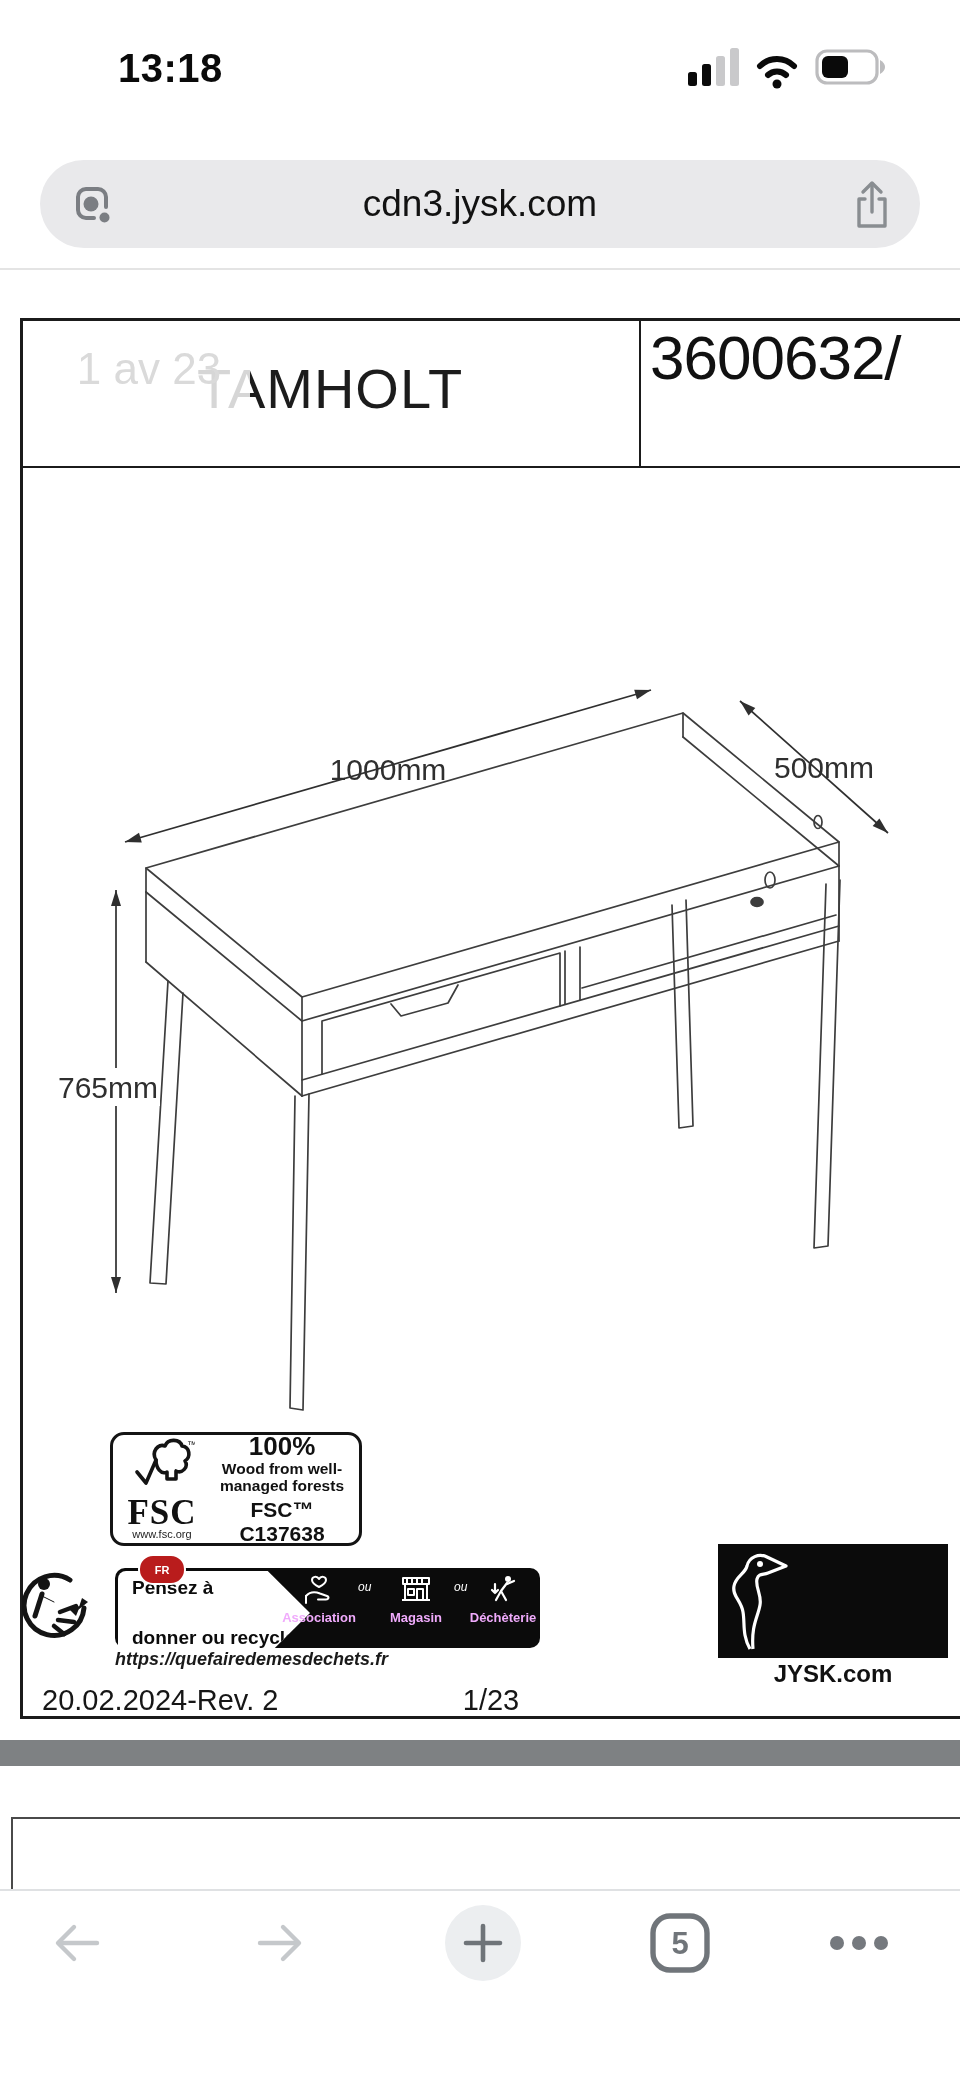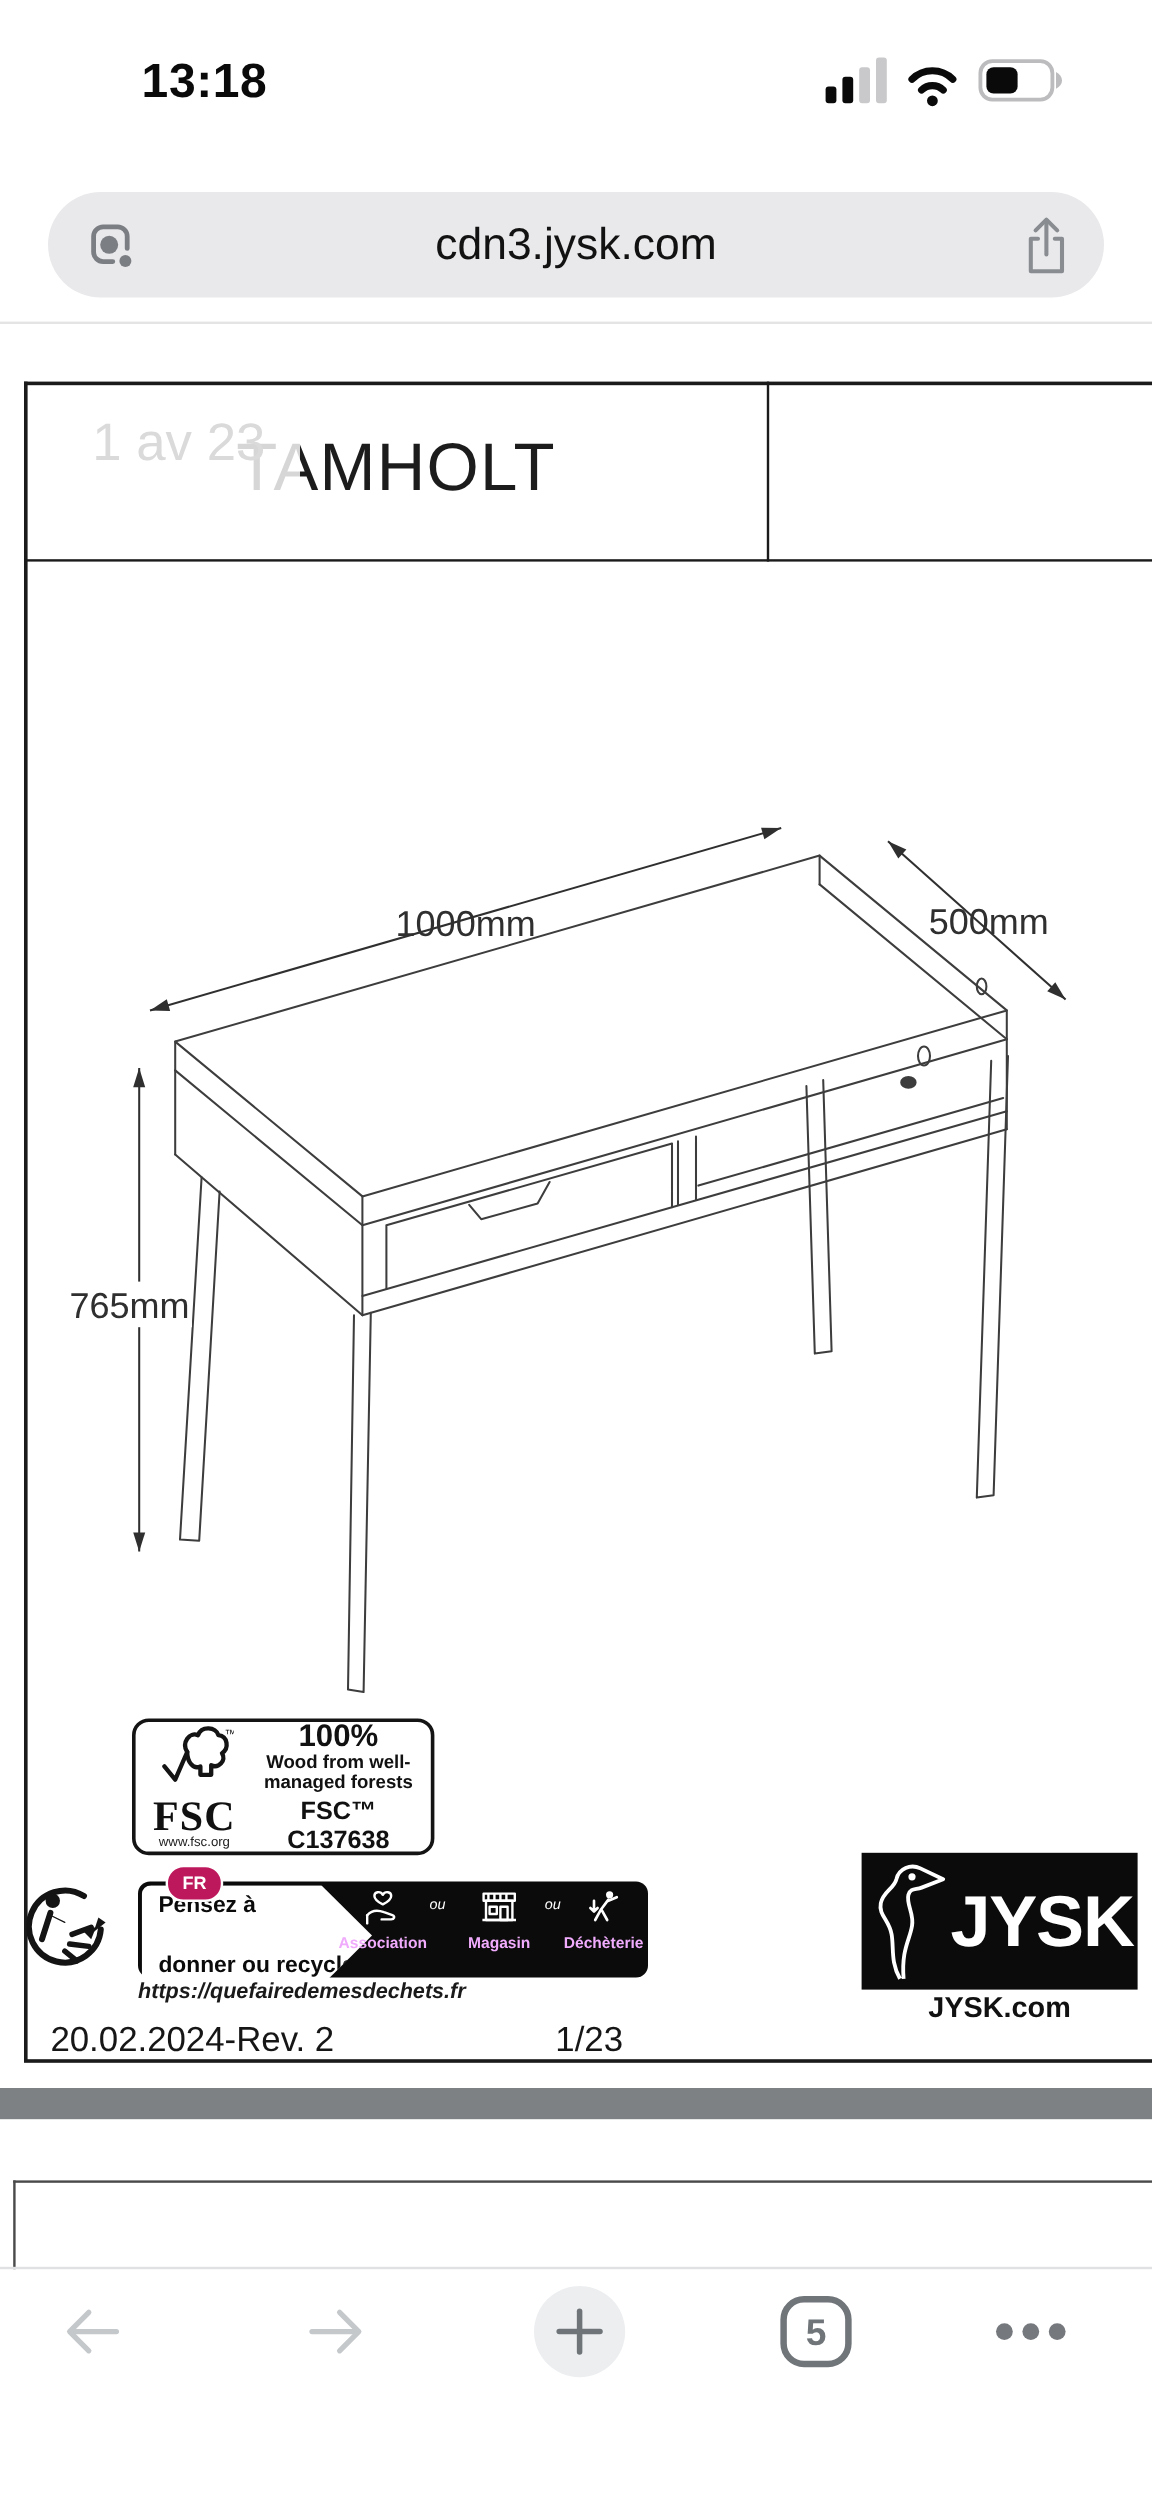--- a/index.html
+++ b/index.html
@@ -26,22 +26,22 @@
   .fsc-url{font-size:11px;color:#222;}
   .fsc-right{width:142px;text-align:center;color:#111;}
   .fsc-percent{font-size:26px;font-weight:700;line-height:28px;}
   .fsc-claim{font-size:15.5px;font-weight:700;line-height:17px;}
   .fsc-license{font-size:21px;font-weight:700;margin-top:4px;}
   .banner{left:115px;top:1568px;width:425px;height:80px;background:#0B0B0B;border-radius:10px;}
   .banner-white{position:absolute;left:3px;top:3px;width:192px;height:84px;background:#fff;
       clip-path:polygon(0 0,78% 0,100% 50%,78% 100%,0 100%);border-radius:8px 0 0 8px;
       display:flex;flex-direction:column;justify-content:center;padding-left:14px;box-sizing:border-box;gap:28px;}
   .banner-msg{font-size:19px;font-weight:700;color:#0B0B0B;line-height:22px;}
-  .fr-badge{left:138px;top:1554px;width:44px;height:27px;background:#be185d;border:2.5px solid #fff;
-      border-radius:15px;color:#fff;font-size:15px;font-weight:700;display:flex;align-items:center;justify-content:center;}
+  .fr-badge{left:138px;top:1554px;width:44px;height:27px;background:#b91c1c;border:2.5px solid #fff;
+      border-radius:15px;color:#fff;font-size:11px;font-weight:700;display:flex;align-items:center;justify-content:center;}
   .rec-item{position:absolute;top:6px;width:84px;text-align:center;color:#f0abfc;}
   .rec-label{font-size:13px;font-weight:700;margin-top:2px;}
   .rec-ou{position:absolute;top:12px;color:#fff;font-size:12px;font-style:italic;}
   .rec-url{left:115px;top:1649px;width:425px;font-size:18px;font-weight:700;font-style:italic;color:#1a1a1a;}
   .jysk-box{left:718px;top:1544px;width:230px;height:114px;background:#0B0B0B;display:flex;align-items:center;}
   .jysk-word{color:#fff;font-size:60px;font-weight:700;letter-spacing:-1px;}
   .jysk-site{left:718px;top:1660px;width:230px;text-align:center;font-size:24px;font-weight:700;color:#111;}
   .footer-rev{left:42px;top:1684px;font-size:29px;color:#161616;}
   .footer-page{left:431px;top:1684px;width:120px;text-align:center;font-size:29px;color:#161616;}
   .page-gap{left:0;top:1740px;width:960px;height:26px;background:#7E8183;}
@@ -92,21 +92,21 @@
 </svg>
 <div class="abs hairline" style="left:0;top:268px;width:960px;height:2px"></div>
 
 <div class="abs tline" style="left:20px;top:318px;width:940px;height:2.5px"></div>
 <div class="abs tline" style="left:20px;top:318px;width:2.5px;height:1400px"></div>
 <div class="abs tline" style="left:20px;top:466px;width:940px;height:2px"></div>
 <div class="abs tline" style="left:639px;top:318px;width:2px;height:150px"></div>
 <div class="abs tline" style="left:20px;top:1716px;width:940px;height:2.5px"></div>
 
 <div class="abs doc-title">TAMHOLT</div>
-<div class="abs sku"><br></div>
+<div class="abs sku"><span>3600632/</span><br></div>
 
 <div class="abs page-indicator">1 av 23</div>
 
 <svg class="abs" style="left:0;top:470px" width="960" height="960" viewBox="0 470 960 960">
   <g fill="none" stroke="#3D3D3D" stroke-width="1.7" stroke-linejoin="round" stroke-linecap="round">
 
     <path d="M146,868 L683,713 L839,842 L302,997 Z"></path>
     <path d="M146,868 L146,892 M302,997 L302,1021 M839,842 L839,866 M683,713 L683,737"></path>
     <path d="M146,892 L302,1021 M302,1021 L839,866 M683,737 L839,866"></path>
 
@@ -227,21 +227,20 @@
   </div>
 </div>
 <div class="abs fr-badge">FR</div>
 <div class="abs rec-url">https://quefairedemesdechets.fr</div>
 
 <div class="abs jysk-box">
   <svg width="74" height="104" viewBox="0 0 74 104">
     <path d="M32,100 C24,86 27,74 25,63 C23,51 14,47 16,37 C18,27 27,25 29,17 C31,8 41,4 49,8 L68,17 L50,24 C45,26 41,24 39,30 C37,38 44,46 42,56 C40,68 33,76 35,100" fill="none" stroke="#ffffff" stroke-width="3.2" stroke-linejoin="round"></path>
     <circle cx="42" cy="15" r="3" fill="#ffffff"></circle>
   </svg>
-  <div class="jysk-word">JYSK</div>
 </div>
 <div class="abs jysk-site">JYSK.com</div>
 
 <div class="abs footer-rev">20.02.2024-Rev. 2</div>
 <div class="abs footer-page">1/23</div>
 
 <div class="abs page-gap"></div>
 <div class="abs page2"></div>
 
 <div class="abs toolbar-divider"></div>

